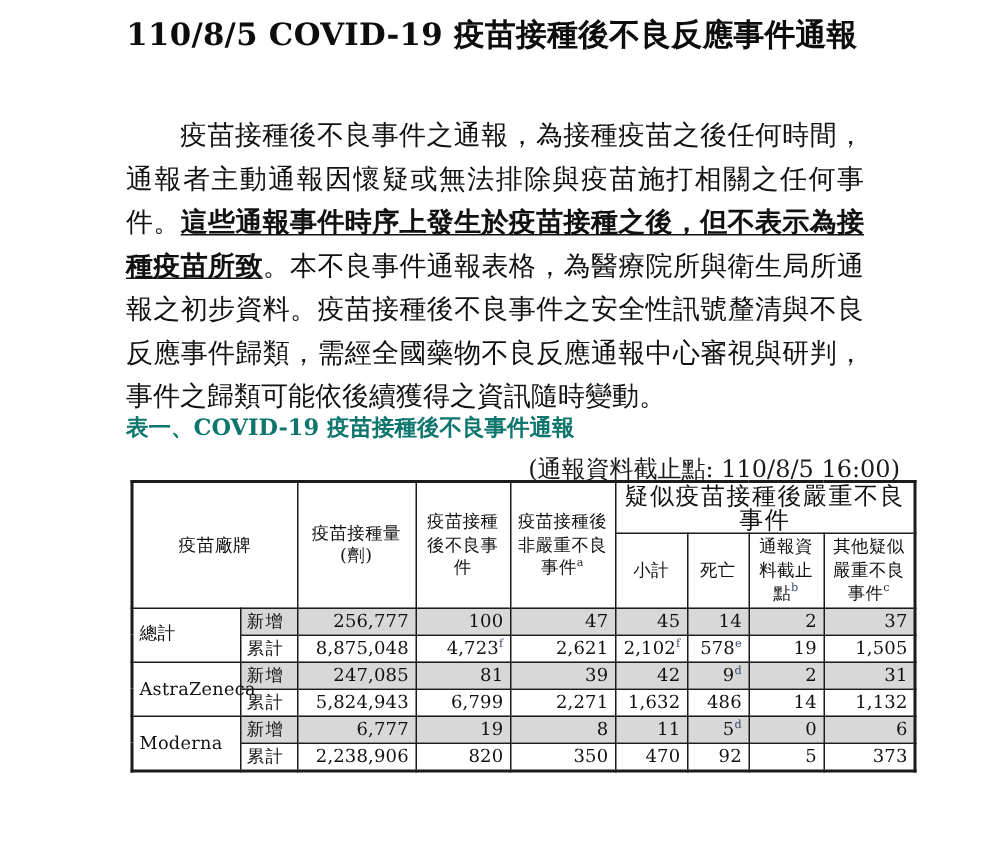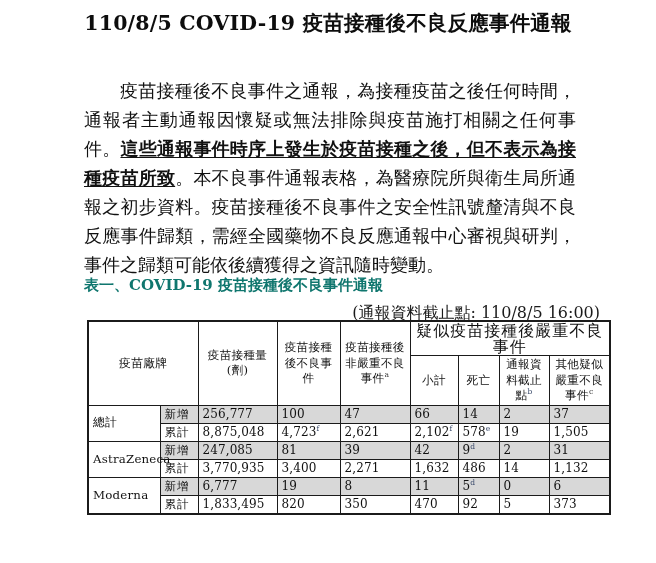--- a/index.html
+++ b/index.html
@@ -132,21 +132,21 @@
     font-size: 11.8px;
     letter-spacing: 0.2px;
   }
   td.kind {
     text-align: left;
     font-size: 11.5px;
     letter-spacing: 1px;
     padding: 2px 3px;
   }
   td.num {
-    text-align: left;
+    text-align: right;
     padding-right: 6px;
     font-size: 12px;
     letter-spacing: 0.1px;
   }
   tr.shaded td {
     background: #d8d8d8;
   }
   tr.plain td {
     background: #ffffff;
   }
@@ -208,21 +208,21 @@
         </tr>
       </thead>
       <tbody>
 
         <tr class="shaded">
           <td class="brand" rowspan="2">總計</td>
           <td class="kind">新增</td>
           <td class="num">256,777</td>
           <td class="num">100</td>
           <td class="num">47</td>
-          <td class="num">66</td>
+          <td class="num">45</td>
           <td class="num">14</td>
           <td class="num">2</td>
           <td class="num">37</td>
         </tr>
         <tr class="plain">
           <td class="kind">累計</td>
           <td class="num">8,875,048</td>
           <td class="num"><span>4,723</span><span class="sup">f</span></td>
           <td class="num">2,621</td>
           <td class="num"><span>2,102</span><span class="sup">f</span></td>
@@ -237,43 +237,43 @@
           <td class="num">247,085</td>
           <td class="num">81</td>
           <td class="num">39</td>
           <td class="num">42</td>
           <td class="num"><span>9</span><span class="sup">d</span></td>
           <td class="num">2</td>
           <td class="num">31</td>
         </tr>
         <tr class="plain">
           <td class="kind">累計</td>
-          <td class="num">3,770,935</td>
-          <td class="num">3,400</td>
+          <td class="num">5,824,943</td>
+          <td class="num">6,799</td>
           <td class="num">2,271</td>
           <td class="num">1,632</td>
           <td class="num">486</td>
           <td class="num">14</td>
           <td class="num">1,132</td>
         </tr>
 
         <tr class="shaded">
           <td class="brand" rowspan="2">Moderna</td>
           <td class="kind">新增</td>
           <td class="num">6,777</td>
           <td class="num">19</td>
           <td class="num">8</td>
           <td class="num">11</td>
           <td class="num"><span>5</span><span class="sup">d</span></td>
           <td class="num">0</td>
           <td class="num">6</td>
         </tr>
         <tr class="plain">
           <td class="kind">累計</td>
-          <td class="num">1,833,495</td>
+          <td class="num">2,238,906</td>
           <td class="num">820</td>
           <td class="num">350</td>
           <td class="num">470</td>
           <td class="num">92</td>
           <td class="num">5</td>
           <td class="num">373</td>
         </tr>
 
       </tbody>
     </table>

